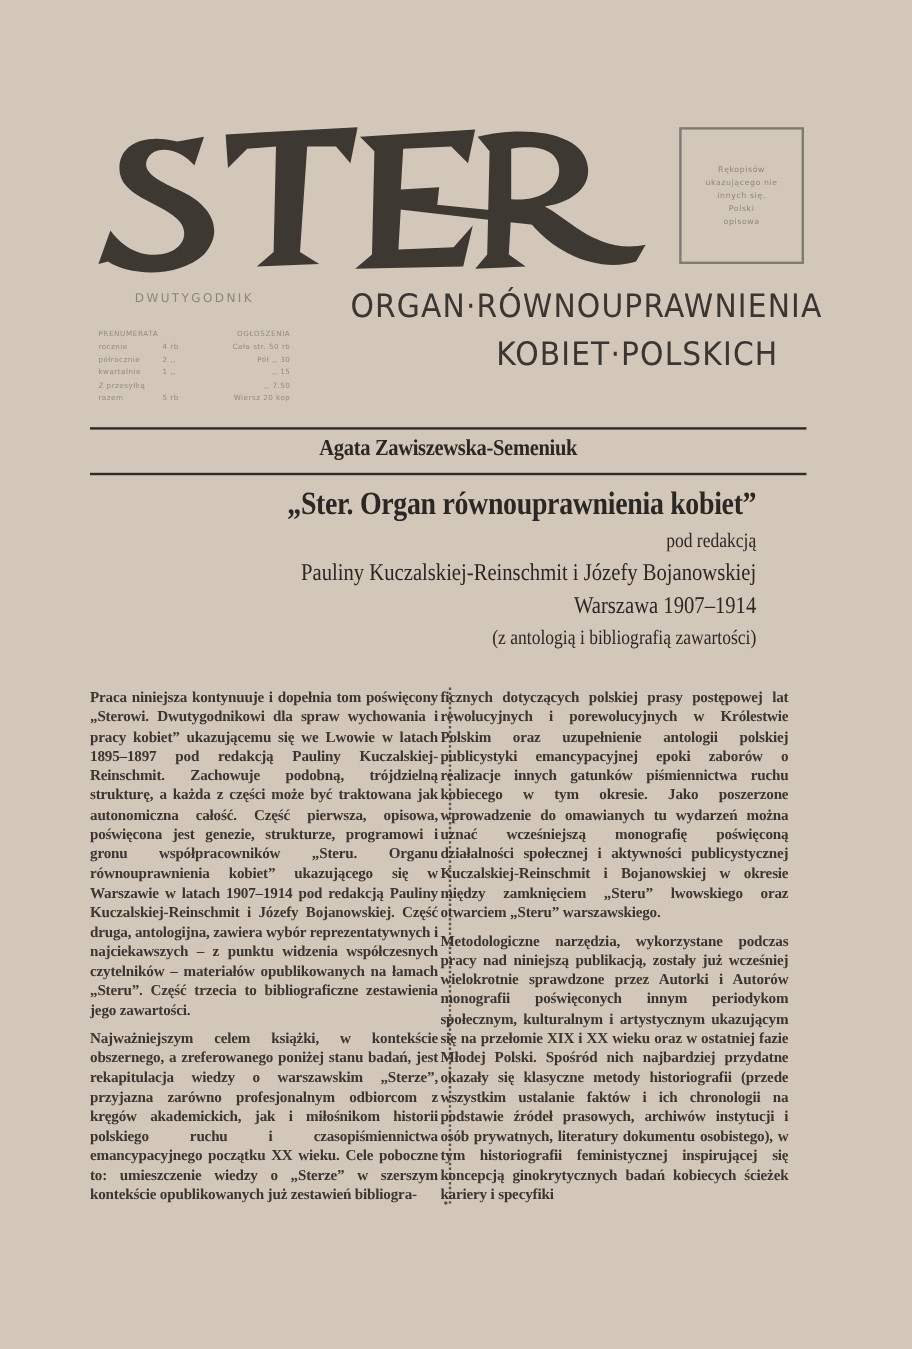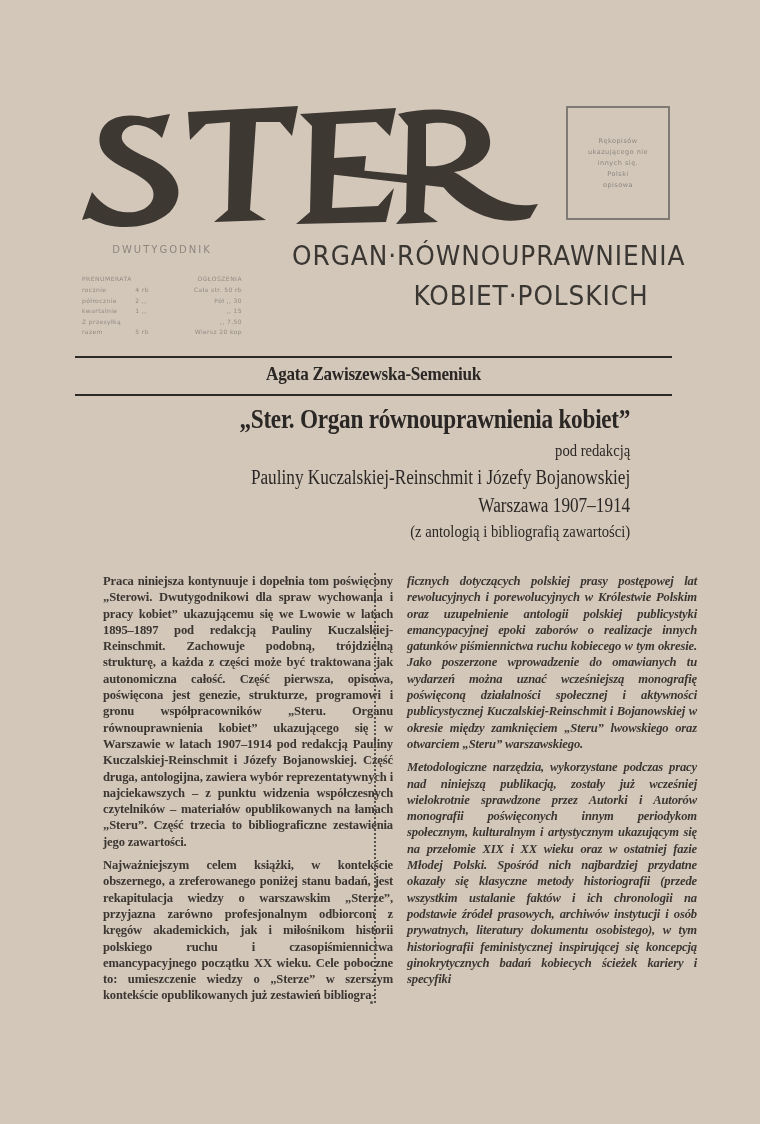--- a/index.html
+++ b/index.html
@@ -43,24 +43,24 @@
     }
     .titles { position: absolute; left: 75px; top: 400px; width: 597px; text-align: right; }
     .book-title { font-size: 27px; font-weight: bold; line-height: 38px; transform: scaleX(0.86); letter-spacing: -0.3px; }
     .sub { font-size: 17px; line-height: 25px; transform: scaleX(0.86); }
     .sub.big { font-size: 20px; line-height: 28px; }
 
     .body-cols { position: absolute; left: 75px; top: 573px; width: 600px; }
     .col {
       position: absolute; top: 0; width: 290px;
       font-size: 12.6px; line-height: 16.3px; text-align: justify;
-      font-weight: bold; color: #3b3631; letter-spacing: -0.15px; margin-left: 28px;
+      font-weight: bold; color: #3b3631; letter-spacing: -0.15px;
     }
     .col.left { left: 0; }
-    .col.right { left: 304px; font-style: italic; }
+    .col.right { left: 292px; }
     .col p { margin: 0 0 7px 0; hyphens: manual; }
     .divider {
       position: absolute; left: 299px; top: 0; width: 0; height: 430px;
       border-left: 2px dotted #5a544e;
     }
     .page-dot { position: absolute; left: 370px; top: 1001px; width: 3px; height: 3px; background:#5a544e; border-radius: 50%; }
   </style>
 </head>
 <body>
 

